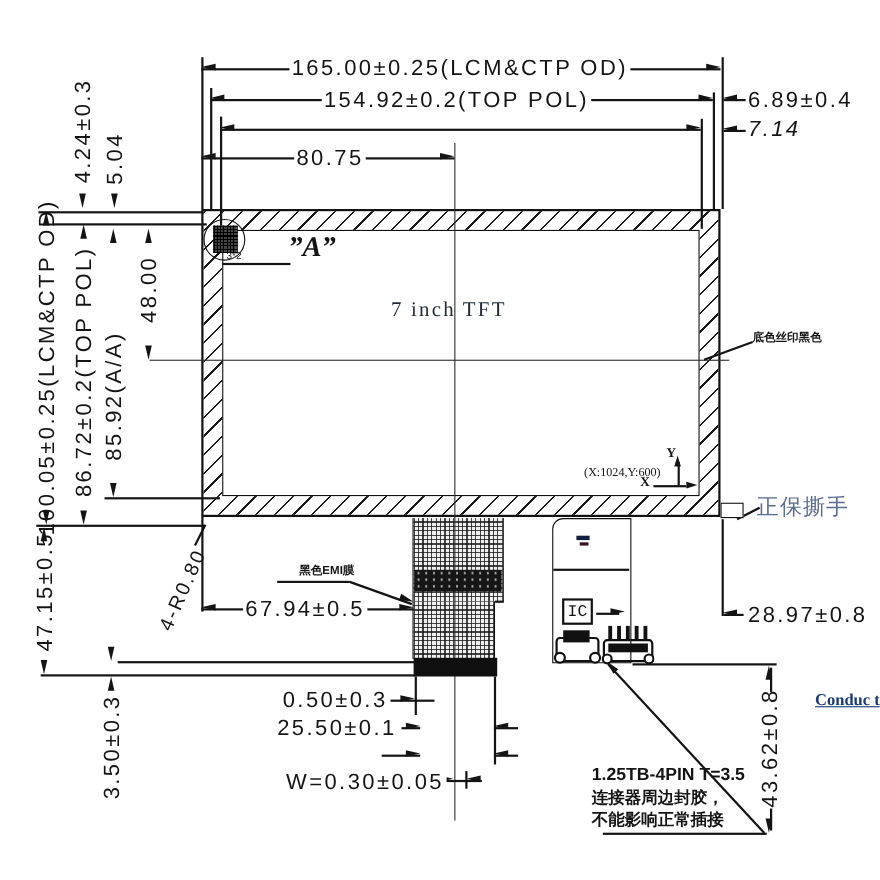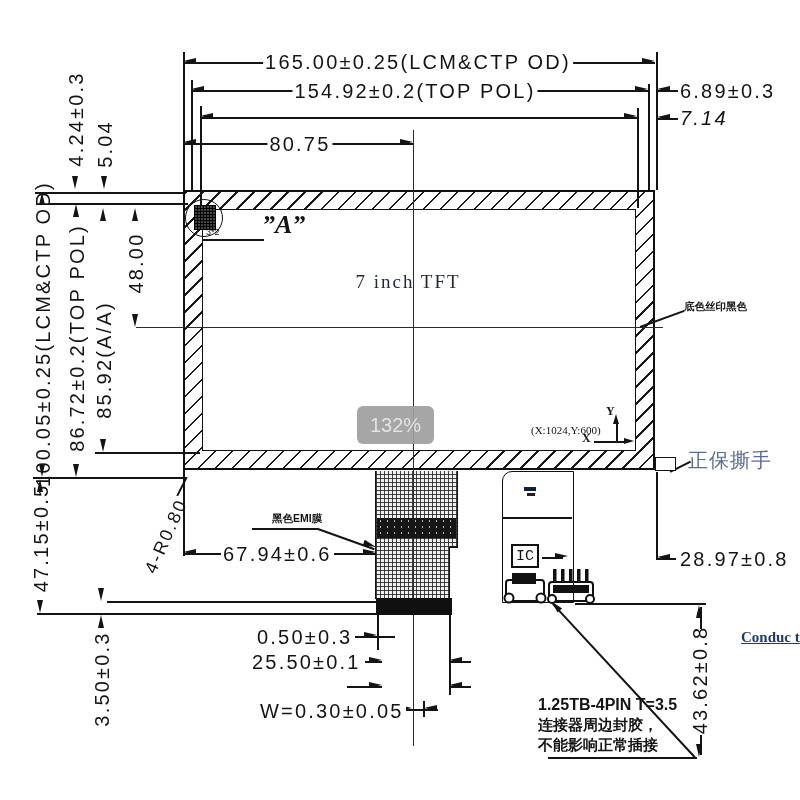--- a/index.html
+++ b/index.html
@@ -69,21 +69,20 @@
   <div class="cn serif" style="left:408px;top:271px;transform:translateX(-50%);font-size:19px;letter-spacing:2px;color:#1f2835;">7 inch TFT</div>
 
   <div class="cn serif" style="left:531px;top:424px;font-size:11px;">(X:1024,Y:600)</div>
   <div class="vl" style="left:616px;top:420px;height:21px;"></div>
   <div class="hl" style="left:594px;top:441px;width:30px;"></div>
   <div class="ar ar-us" style="left:613px;top:414px;"></div>
   <div class="ar ar-rs" style="left:624px;top:438px;"></div>
   <div class="cn serif" style="left:606px;top:404px;font-size:12px;font-weight:bold;">Y</div>
   <div class="cn serif" style="left:582px;top:431px;font-size:12px;font-weight:bold;">X</div>
 
-  <div id="watermark">132%</div>
 
   <div id="detail-circle">
     <div id="detail-grid"></div>
   </div>
   <div class="hl" style="left:202px;top:239px;width:62px;"></div>
   <div class="cn" style="left:206px;top:227px;font-size:9px;">3*2</div>
   <div class="cn serif" style="left:262px;top:210px;font-size:26px;font-weight:bold;font-style:italic;">”A”</div>
 
   <div class="vl" style="left:183px;top:52px;height:138px;"></div>
   <div class="vl" style="left:191px;top:80px;height:110px;"></div>
@@ -106,21 +105,21 @@
   <div class="ar ar-l" style="left:200px;top:113px;"></div>
   <div class="ar ar-r" style="left:624px;top:113px;"></div>
 
   <div class="hl" style="left:183px;top:143px;width:230px;"></div>
   <div class="ar ar-l" style="left:183px;top:139px;"></div>
   <div class="ar ar-r" style="left:400px;top:139px;"></div>
   <div class="dt" style="left:300px;top:134px;transform:translateX(-50%);">80.75</div>
 
   <div class="hl" style="left:658px;top:90px;width:20px;"></div>
   <div class="ar ar-l" style="left:657px;top:86px;"></div>
-  <div class="dt" style="left:678px;top:81px;">6.89±0.3</div>
+  <div class="dt" style="left:678px;top:81px;">6.89±0.4</div>
   <div class="hl" style="left:658px;top:118px;width:20px;"></div>
   <div class="ar ar-l" style="left:657px;top:114px;"></div>
   <div class="dt" style="left:678px;top:108px;font-style:italic;">7.14</div>
 
   <div class="hl" style="left:35px;top:192px;width:149px;"></div>
   <div class="hl" style="left:48px;top:203px;width:140px;"></div>
   <div class="hl" style="left:95px;top:452px;width:105px;"></div>
   <div class="hl" style="left:33px;top:477px;width:153px;"></div>
 
   <div class="rt" style="left:76px;top:119px;">4.24±0.3</div>
@@ -155,21 +154,21 @@
   <div class="rt" style="left:102px;top:679px;">3.50±0.3</div>
   <div class="ar ar-d" style="left:98px;top:588px;"></div>
   <div class="ar ar-u" style="left:98px;top:615px;"></div>
 
   <div class="rt" style="left:166px;top:536px;transform:translate(-50%,-50%) rotate(-66deg);font-size:18px;">4-R0.80</div>
   <div class="hl" style="left:177px;top:495px;width:21px;transform:rotate(-63deg);transform-origin:left center;"></div>
 
   <div class="hl" style="left:183px;top:553px;width:193px;"></div>
   <div class="ar ar-l" style="left:183px;top:549px;"></div>
   <div class="ar ar-r" style="left:363px;top:549px;"></div>
-  <div class="dt" style="left:221px;top:544px;">67.94±0.6</div>
+  <div class="dt" style="left:221px;top:544px;">67.94±0.5</div>
 
   <div class="mesh" style="left:375px;top:471px;width:83px;height:76px;"></div>
   <div class="mesh" style="left:375px;top:547px;width:75px;height:52px;"></div>
   <div class="hl" style="left:450px;top:546px;width:8px;"></div>
   <div id="fpc-band"></div>
   <div id="fpc-bar"></div>
 
   <div class="cn" style="left:272px;top:512px;font-size:10.5px;font-weight:bold;">黑色EMI膜</div>
   <div class="hl" style="left:252px;top:528px;width:66px;"></div>
   <div class="hl" style="left:318px;top:528px;width:60px;transform:rotate(19.7deg);transform-origin:left center;"></div>

